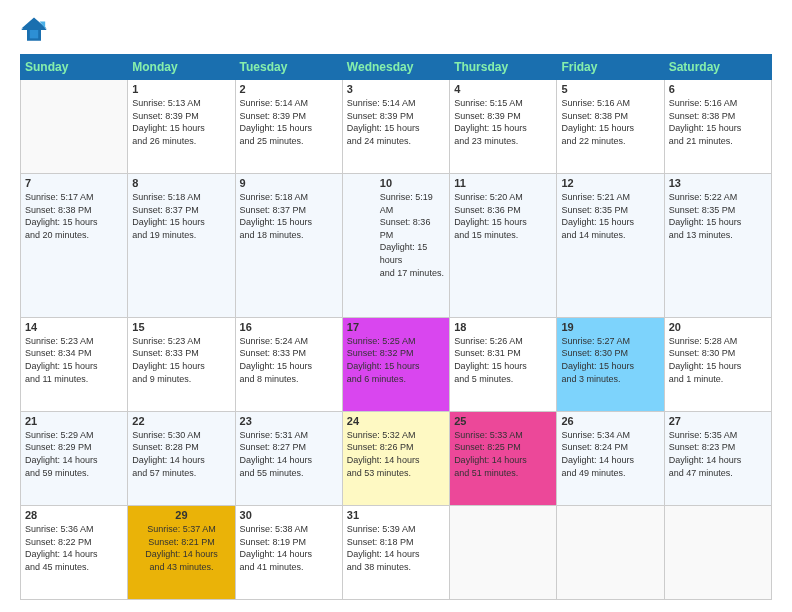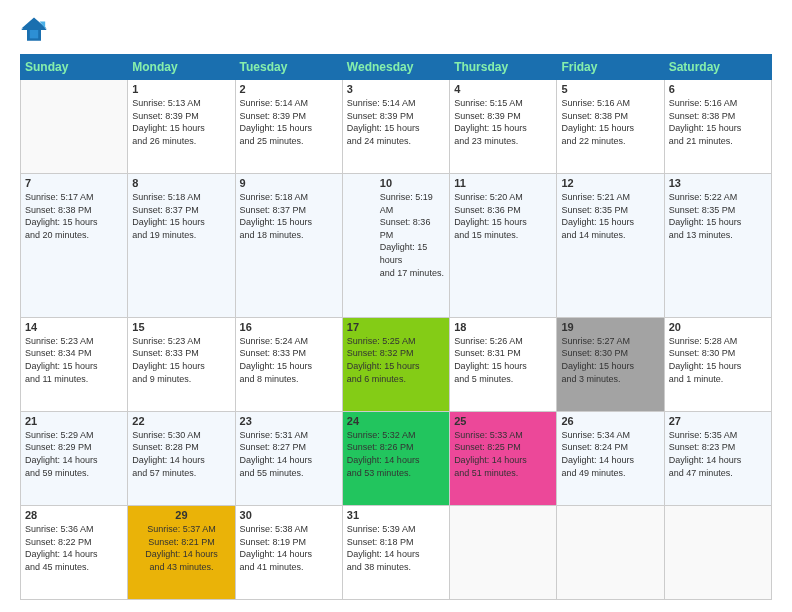--- a/index.html
+++ b/index.html
@@ -193,29 +193,29 @@
             <div class="day-info">Sunrise: 5:23 AM<br>Sunset: 8:34 PM<br>Daylight: 15 hours<br>and 11 minutes.</div>
           </td>
           <td style="background: rgb(255, 255, 255);">
             <span class="day-num">15</span>
             <div class="day-info">Sunrise: 5:23 AM<br>Sunset: 8:33 PM<br>Daylight: 15 hours<br>and 9 minutes.</div>
           </td>
           <td style="background: rgb(255, 255, 255);">
             <span class="day-num">16</span>
             <div class="day-info">Sunrise: 5:24 AM<br>Sunset: 8:33 PM<br>Daylight: 15 hours<br>and 8 minutes.</div>
           </td>
-          <td style="background: #84cc16; margin-left: 40px;">
+          <td style="background: #d946ef; margin-left: 40px;">
             <span class="day-num">17</span>
             <div class="day-info">Sunrise: 5:25 AM<br>Sunset: 8:32 PM<br>Daylight: 15 hours<br>and 6 minutes.</div>
           </td>
           <td style="background: rgb(255, 255, 255);">
             <span class="day-num">18</span>
             <div class="day-info">Sunrise: 5:26 AM<br>Sunset: 8:31 PM<br>Daylight: 15 hours<br>and 5 minutes.</div>
           </td>
-          <td style="background: #a3a3a3;">
+          <td style="background: #7dd3fc;">
             <span class="day-num">19</span>
             <div class="day-info">Sunrise: 5:27 AM<br>Sunset: 8:30 PM<br>Daylight: 15 hours<br>and 3 minutes.</div>
           </td>
           <td style="background: rgb(255, 255, 255);">
             <span class="day-num">20</span>
             <div class="day-info">Sunrise: 5:28 AM<br>Sunset: 8:30 PM<br>Daylight: 15 hours<br>and 1 minute.</div>
           </td>
         </tr>
         <tr>
           <td style="background: rgb(243, 248, 253);">
@@ -223,21 +223,21 @@
             <div class="day-info">Sunrise: 5:29 AM<br>Sunset: 8:29 PM<br>Daylight: 14 hours<br>and 59 minutes.</div>
           </td>
           <td style="background: rgb(243, 248, 253);">
             <span class="day-num">22</span>
             <div class="day-info">Sunrise: 5:30 AM<br>Sunset: 8:28 PM<br>Daylight: 14 hours<br>and 57 minutes.</div>
           </td>
           <td style="background: rgb(243, 248, 253);">
             <span class="day-num">23</span>
             <div class="day-info">Sunrise: 5:31 AM<br>Sunset: 8:27 PM<br>Daylight: 14 hours<br>and 55 minutes.</div>
           </td>
-          <td style="background: #22c55e;">
+          <td style="background: #fef9c3;">
             <span class="day-num">24</span>
             <div class="day-info">Sunrise: 5:32 AM<br>Sunset: 8:26 PM<br>Daylight: 14 hours<br>and 53 minutes.</div>
           </td>
           <td style="background: #ec4899;">
             <span class="day-num">25</span>
             <div class="day-info">Sunrise: 5:33 AM<br>Sunset: 8:25 PM<br>Daylight: 14 hours<br>and 51 minutes.</div>
           </td>
           <td style="background: rgb(243, 248, 253); margin-left: 36px;">
             <span class="day-num">26</span>
             <div class="day-info">Sunrise: 5:34 AM<br>Sunset: 8:24 PM<br>Daylight: 14 hours<br>and 49 minutes.</div>

